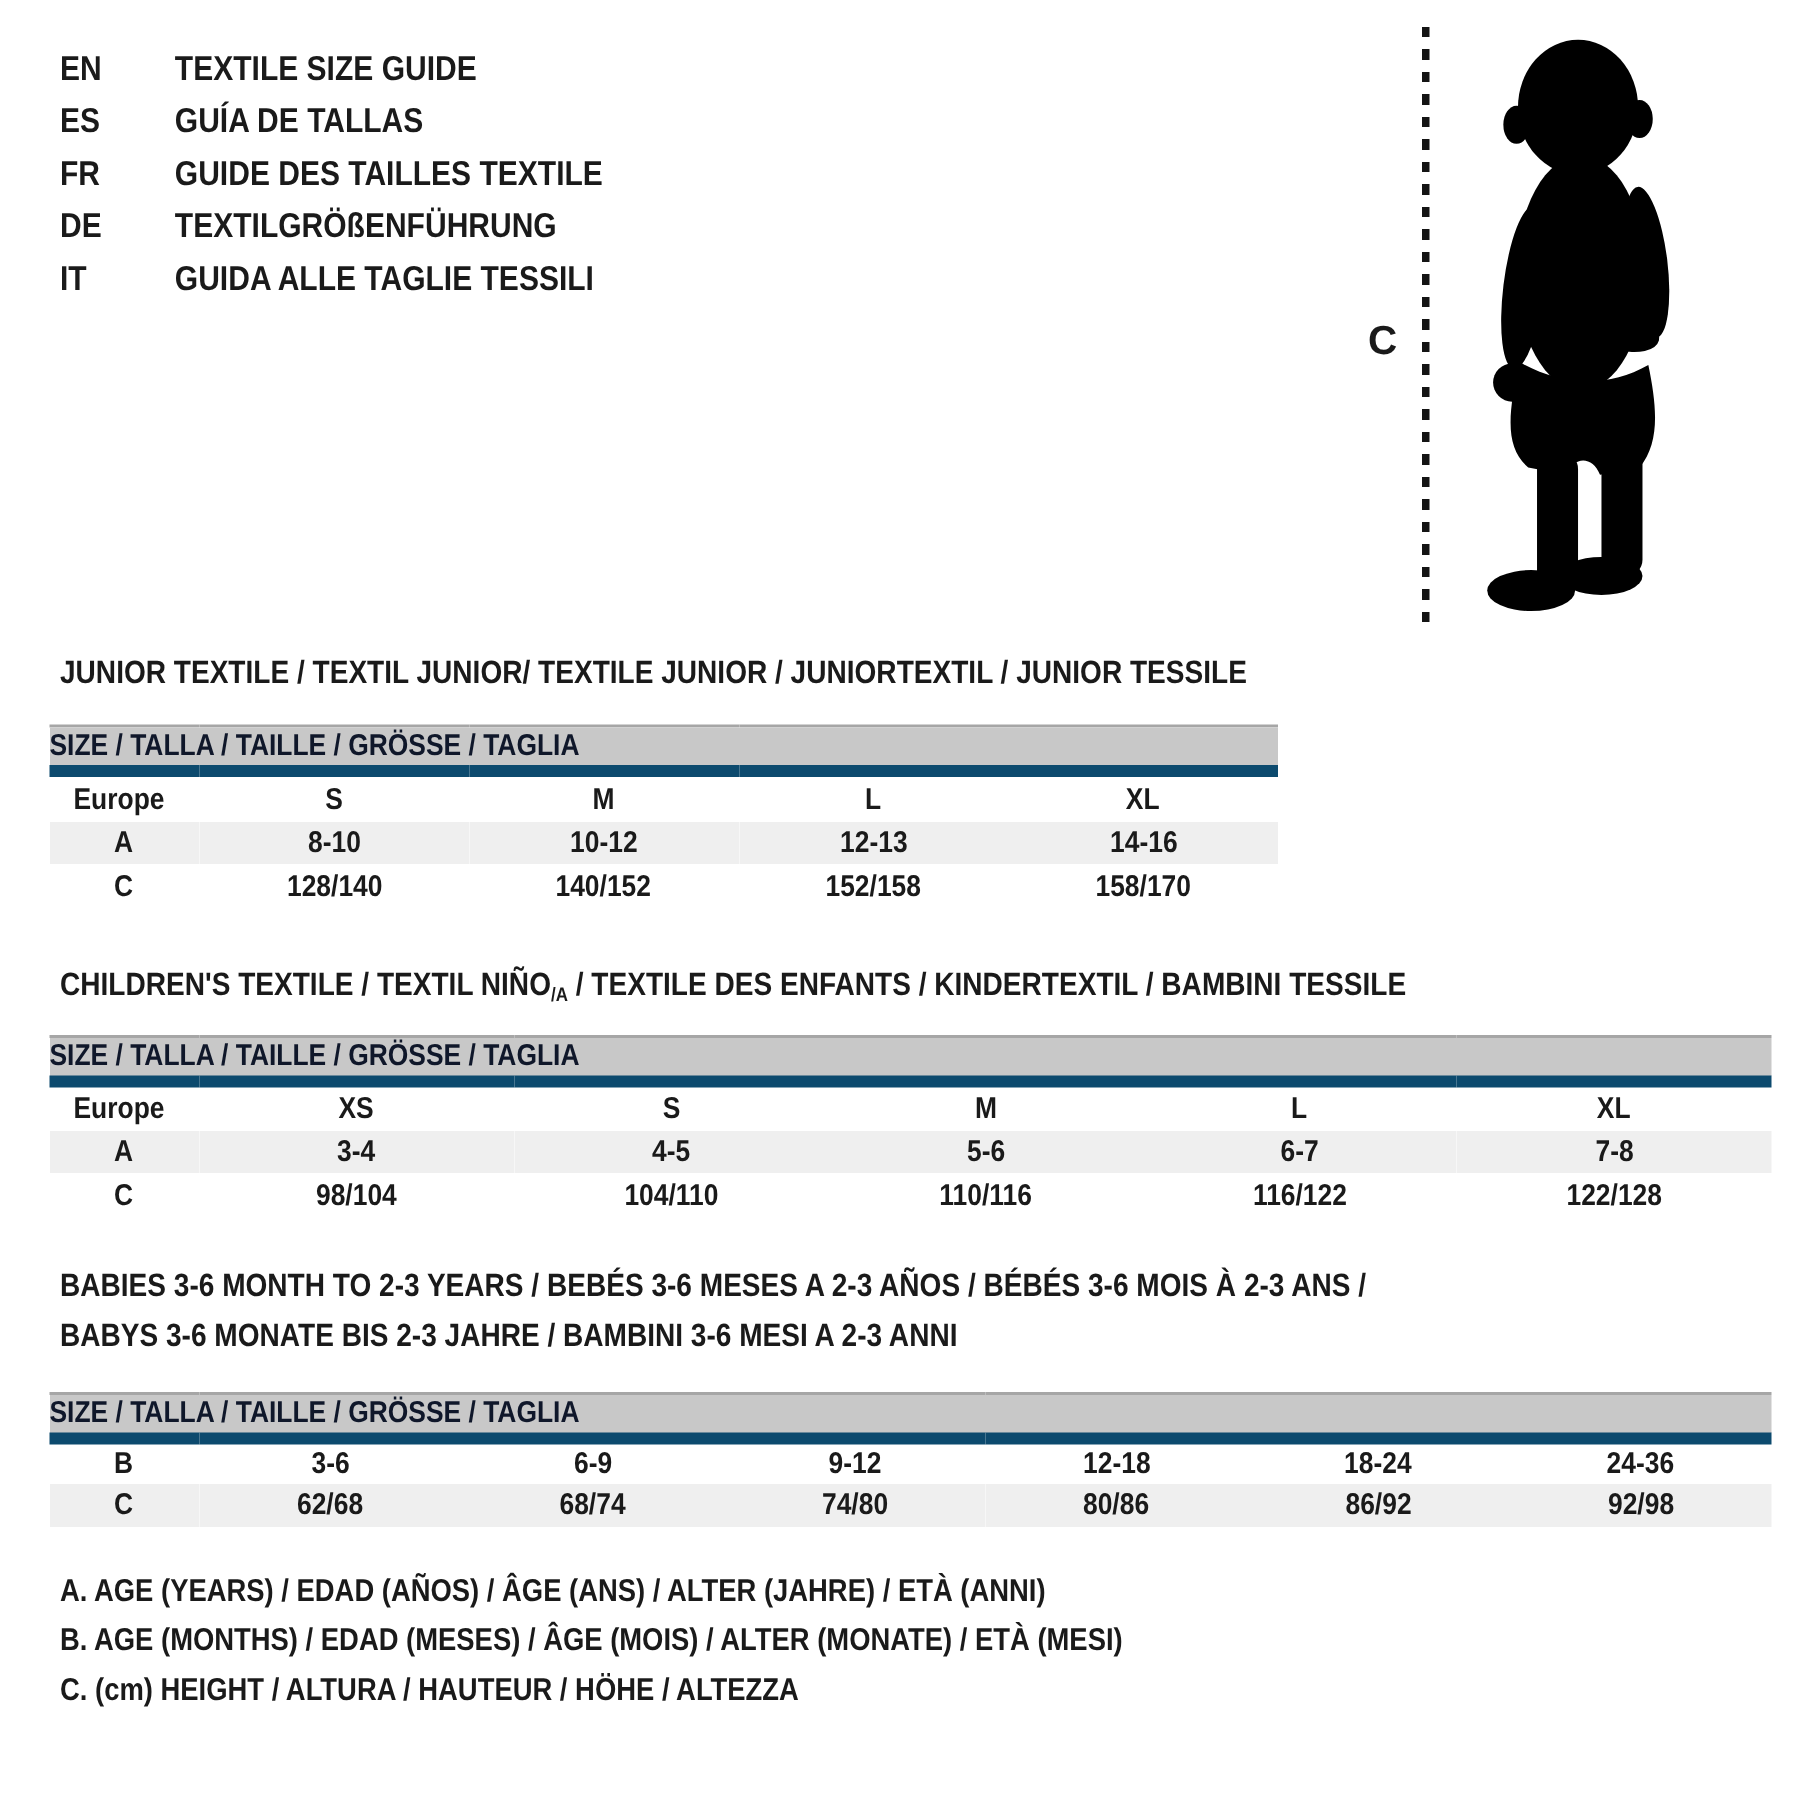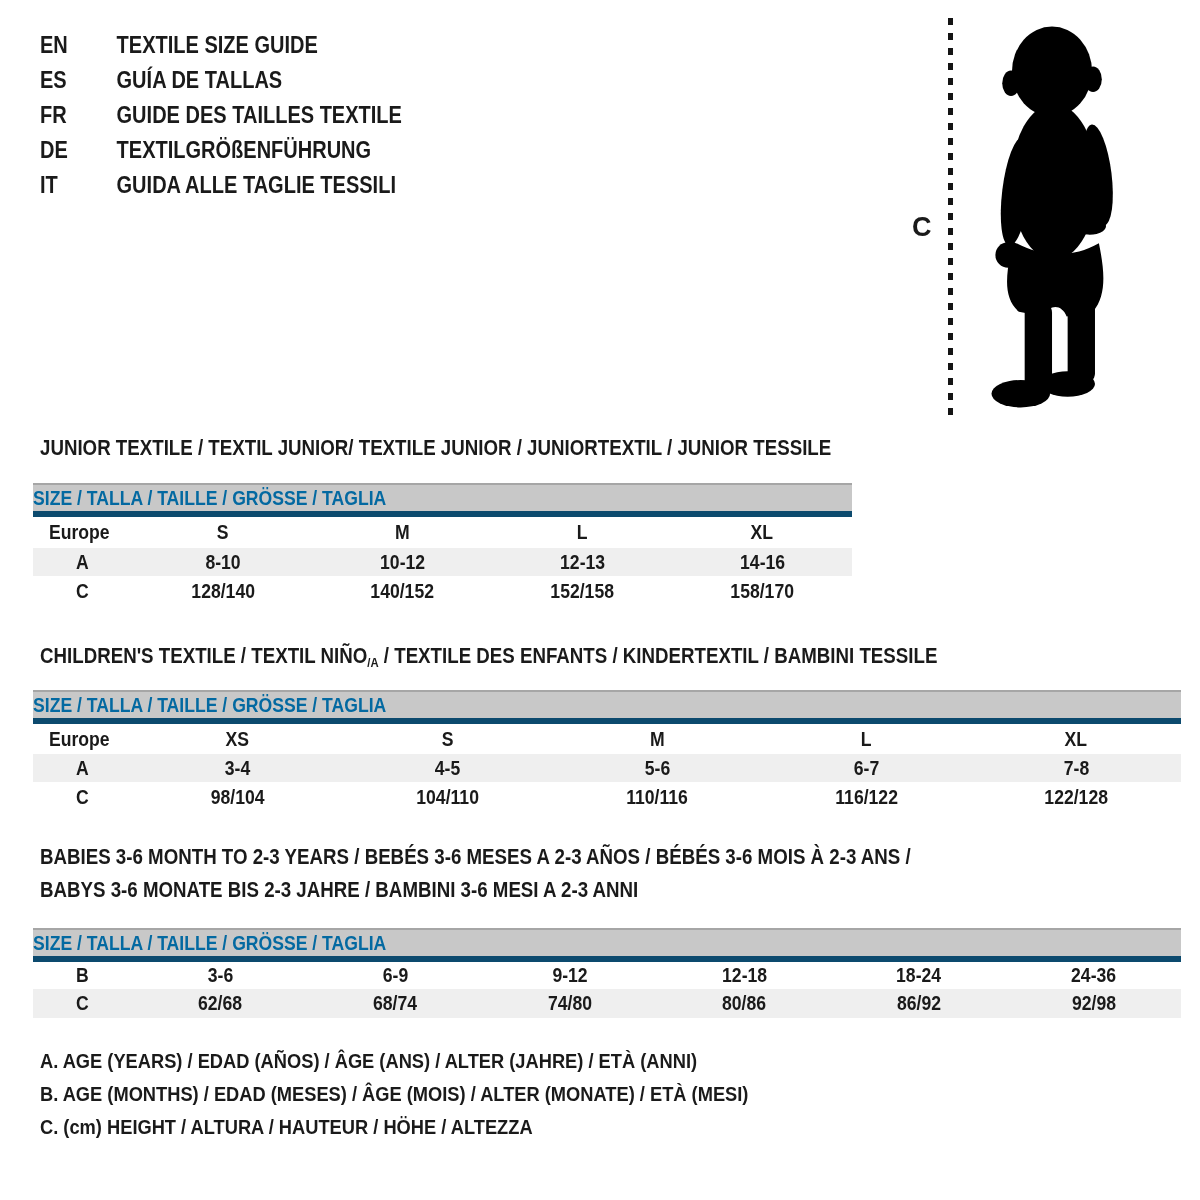--- a/index.html
+++ b/index.html
@@ -27,22 +27,22 @@
   #silhouette{position:absolute;left:970px;top:14px;}
 
   
   .sec-title{position:absolute;font-size:21.5px;font-weight:bold;}
   .sub{font-size:13px;vertical-align:-4px;}
 
   
   table.size-table{position:absolute;border-collapse:collapse;table-layout:fixed;}
   table.size-table td{padding:0;font-weight:bold;font-size:20px;white-space:nowrap;overflow:hidden;}
   td.band-cell{
-    background:#c8c8c8;color:#0369a1;padding-left:8px;
-    border-top:2px solid #a6a6a6;border-bottom:6px solid #0c4a6e;
+    background:#c8c8c8;color:#0f172a;padding-left:8px;
+    border-top:2px solid #a6a6a6;border-bottom:8px solid #0c4a6e;
   }
   td.lbl{padding-left:8px;text-align:center;}
   td.val{text-align:center;}
   tr.stripe td{background:#efefef;}
 
   
   #legend{position:absolute;left:40px;top:1044px;font-size:21px;font-weight:bold;}
   #legend .legend-line{height:33px;line-height:33px;}
 </style>
 </head>

